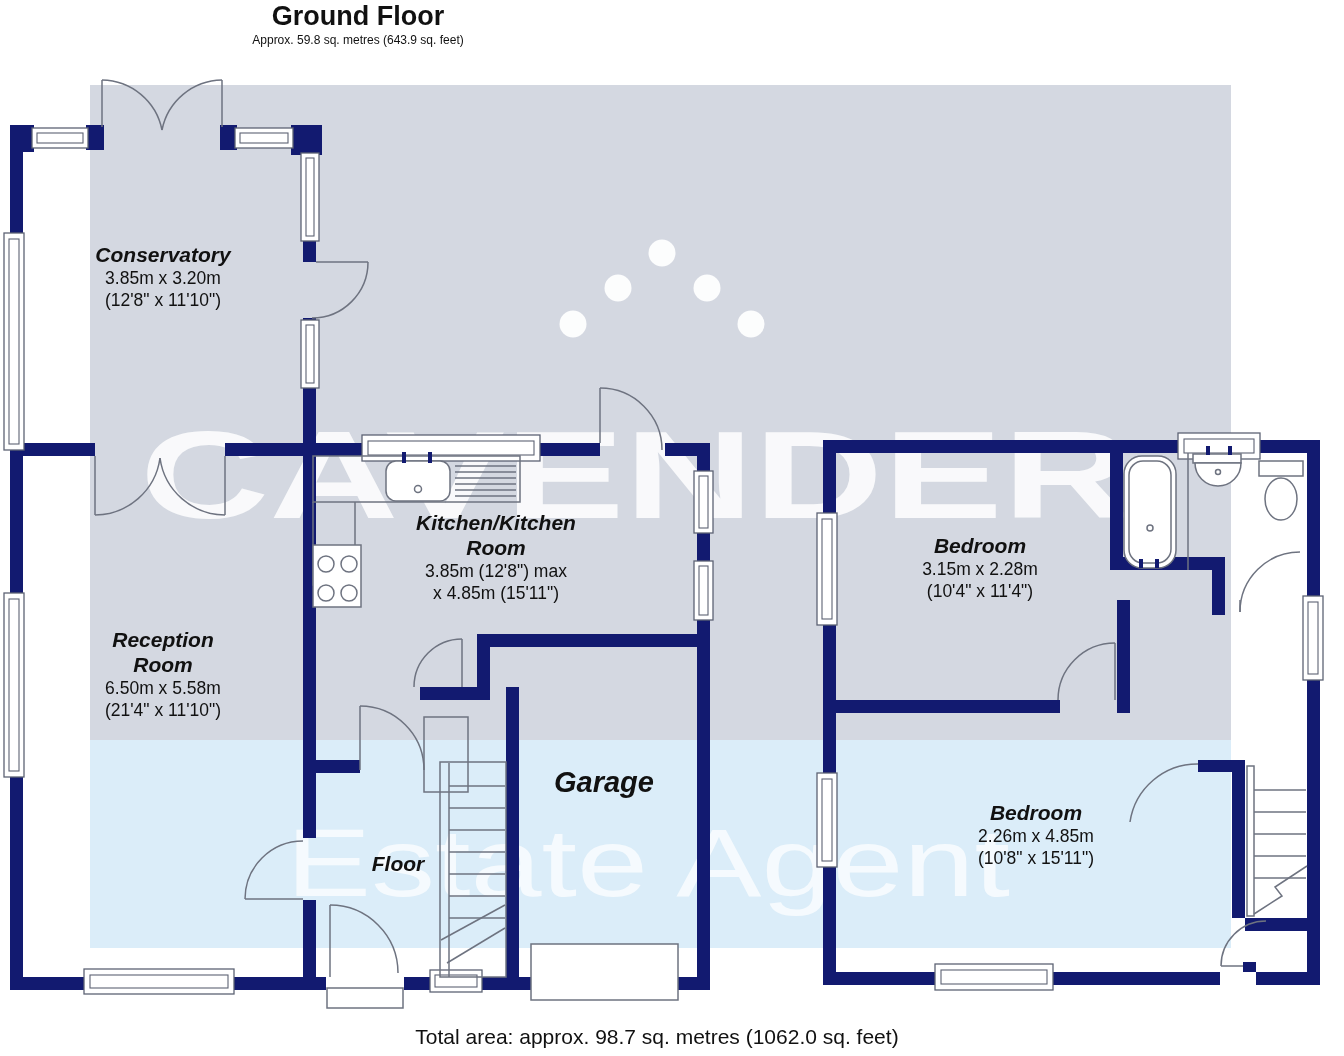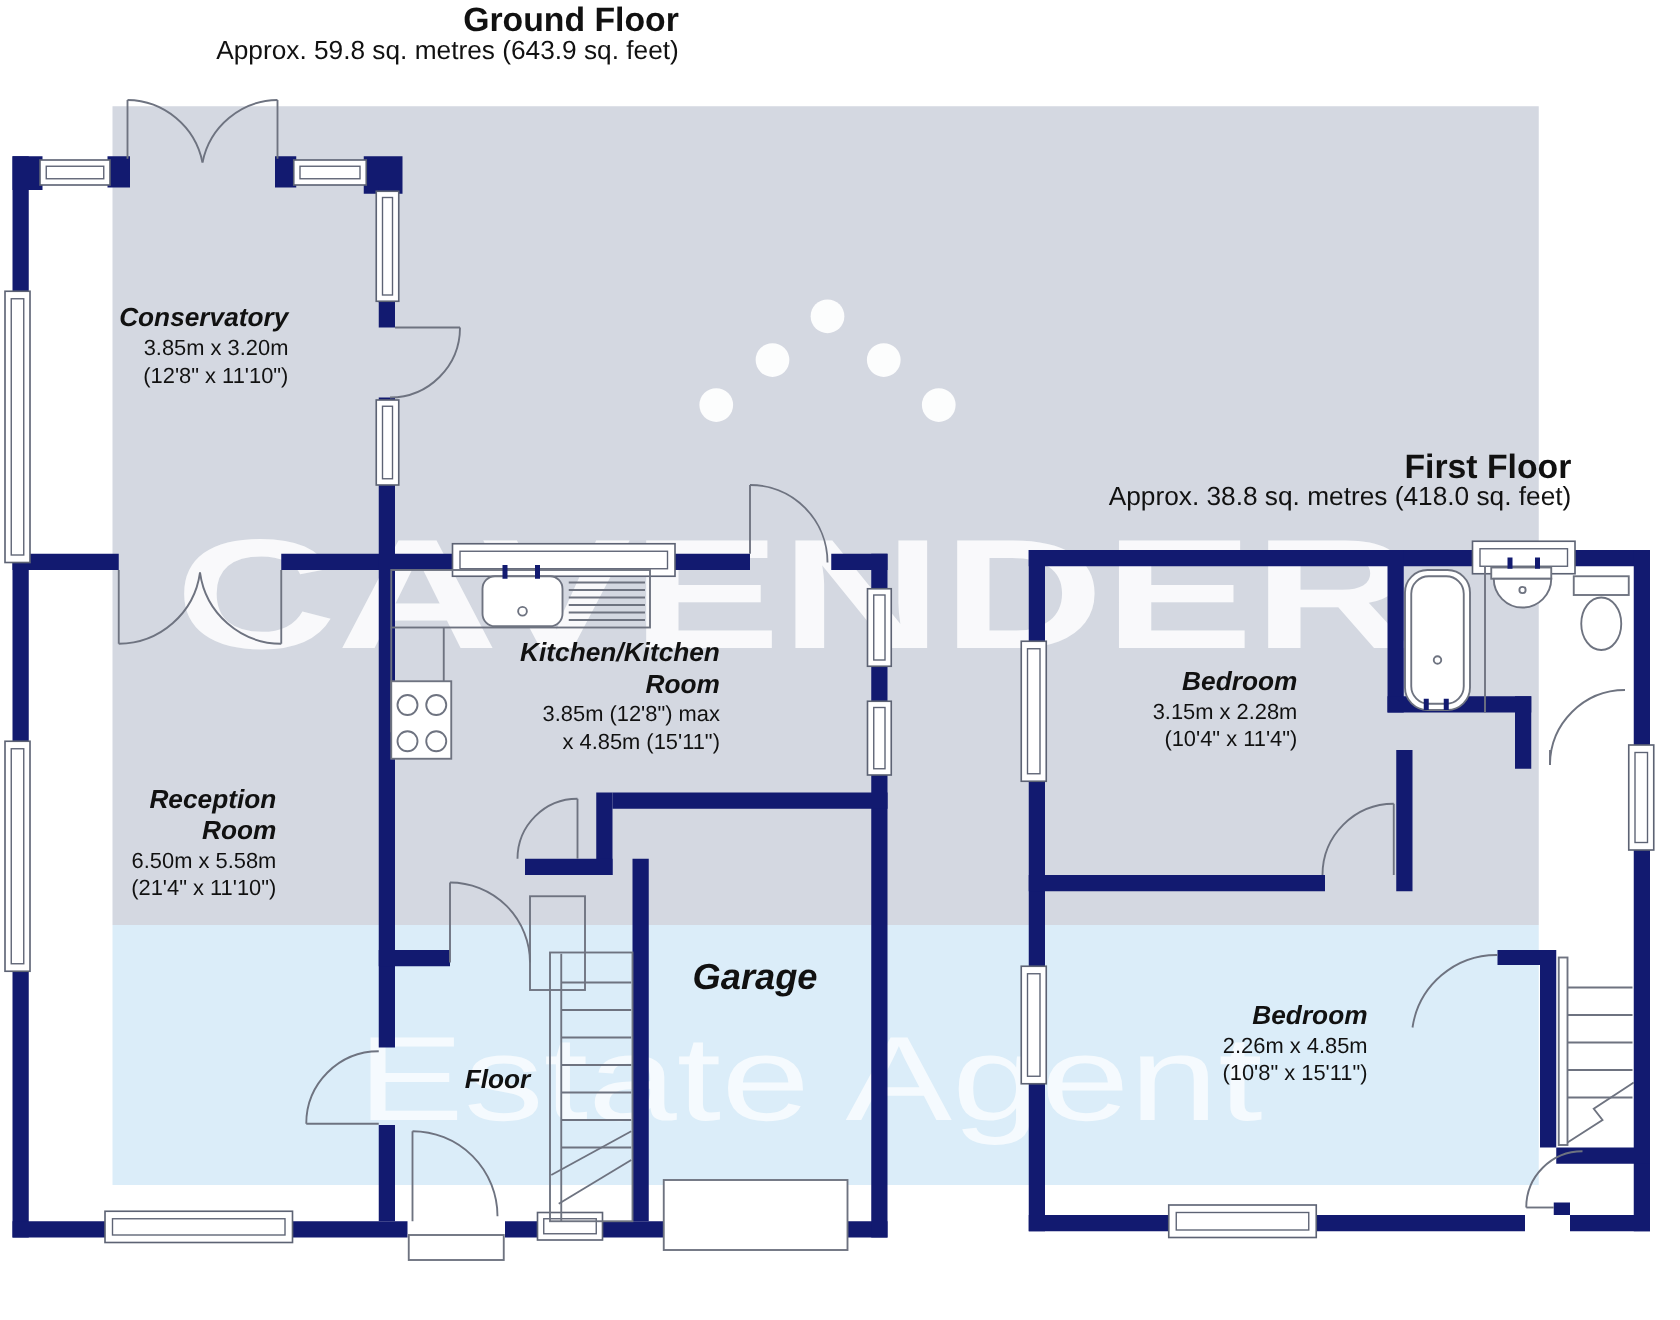--- a/index.html
+++ b/index.html
@@ -10,25 +10,25 @@
   .band-u{fill:var(--band_upper);}
   .band-l{fill:var(--band_lower);}
   .thin{fill:none;stroke:var(--fixture_stroke);stroke-width:1.5;}
   .fixw{fill:#ffffff;stroke:var(--fixture_stroke);stroke-width:1.5;}
   .wino{fill:#ffffff;stroke:#5d6374;stroke-width:1.3;}
   .wini{fill:none;stroke:#5d6374;stroke-width:1.1;}
   .tap{fill:var(--wall);}
   .wmk1{font-family:"Liberation Sans",sans-serif;font-weight:bold;fill:#ffffff;fill-opacity:0.85;}
   .wmk2{font-family:"Liberation Sans",sans-serif;fill:#ffffff;fill-opacity:0.72;}
   .dot{fill:#ffffff;fill-opacity:0.93;}
-  .label{position:absolute;transform:translateX(-50%);text-align:right;white-space:nowrap;}
+  .label{position:absolute;transform:translateX(-50%);text-align:center;white-space:nowrap;}
   .rname{font-size:21px;font-weight:bold;line-height:25px;font-style:italic;}
   .rdim{font-size:17.5px;line-height:22px;}
   .ftitle{font-size:27px;font-weight:bold;line-height:30px;}
-  .fsub{font-size:21px;line-height:19px;}
+  .fsub{font-size:12px;line-height:19px;}
   .total{font-size:21px;}
 </style>
 </head>
 <body>
 
 <div id="stage">
 
 <svg width="1344" height="1056" viewBox="0 0 1344 1056">
 
   <rect class="band-u" x="90" y="85" width="1141" height="655"></rect>
@@ -284,24 +284,20 @@
       <path class="thin" d="M1254,914 L1282,896 L1275,887 L1307,866"></path>
     </g>
   </g>
 </svg>
 
   <div class="label" style="left:358px;top:1px">
     <div class="ftitle">Ground Floor</div>
     <div class="fsub">Approx. 59.8 sq. metres (643.9 sq. feet)</div>
   </div>
 
-  <div class="label" style="left:1072px;top:358px">
-    <div class="ftitle">First Floor</div>
-    <div class="fsub">Approx. 38.8 sq. metres (418.0 sq. feet)</div>
-  </div>
 
   <div class="label" style="left:163px;top:242px">
     <div class="rname">Conservatory</div>
     <div class="rdim">3.85m x 3.20m</div>
     <div class="rdim">(12'8" x 11'10")</div>
   </div>
 
   <div class="label" style="left:163px;top:627px">
     <div class="rname">Reception</div>
     <div class="rname">Room</div>
@@ -329,14 +325,15 @@
     <div class="rdim">3.15m x 2.28m</div>
     <div class="rdim">(10'4" x 11'4")</div>
   </div>
 
   <div class="label" style="left:1036px;top:800px">
     <div class="rname">Bedroom</div>
     <div class="rdim">2.26m x 4.85m</div>
     <div class="rdim">(10'8" x 15'11")</div>
   </div>
 
+  <div class="label total" style="left:657px;top:1025px">Total area: approx. 98.7 sq. metres (1062.0 sq. feet)</div>
 
 </div>
 
 </body></html>

